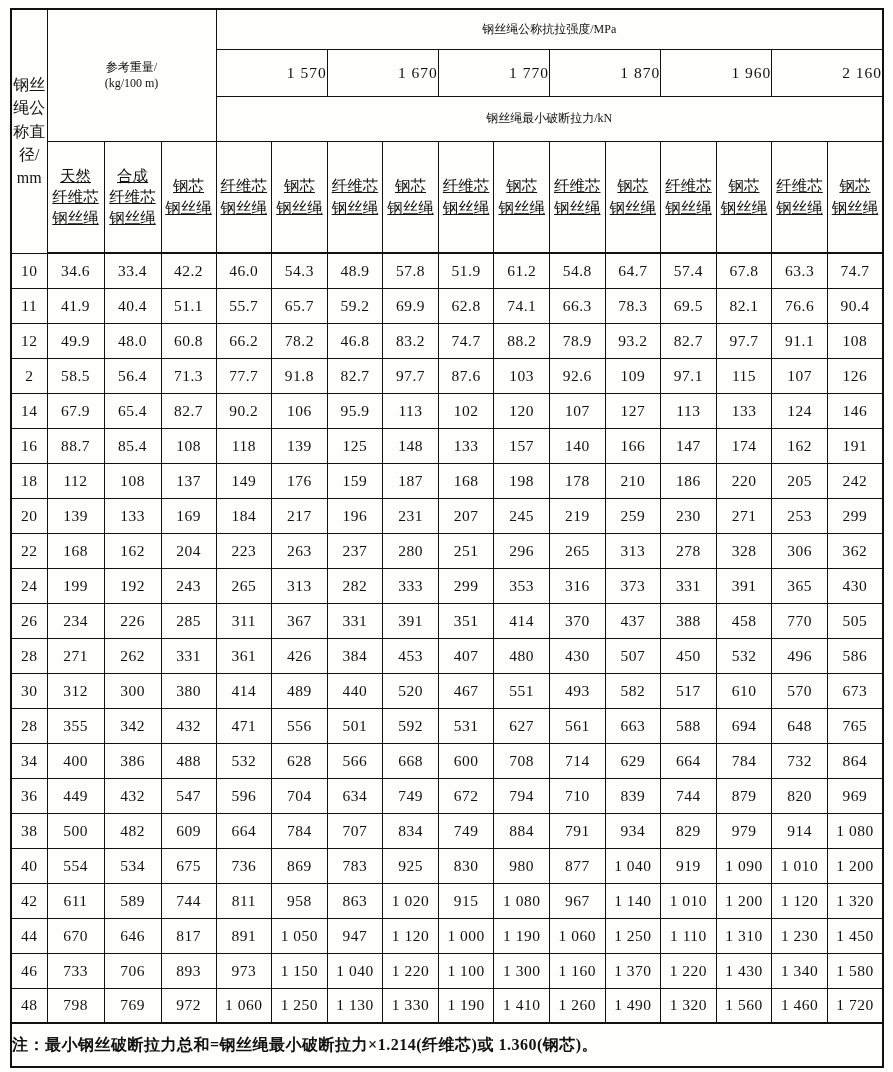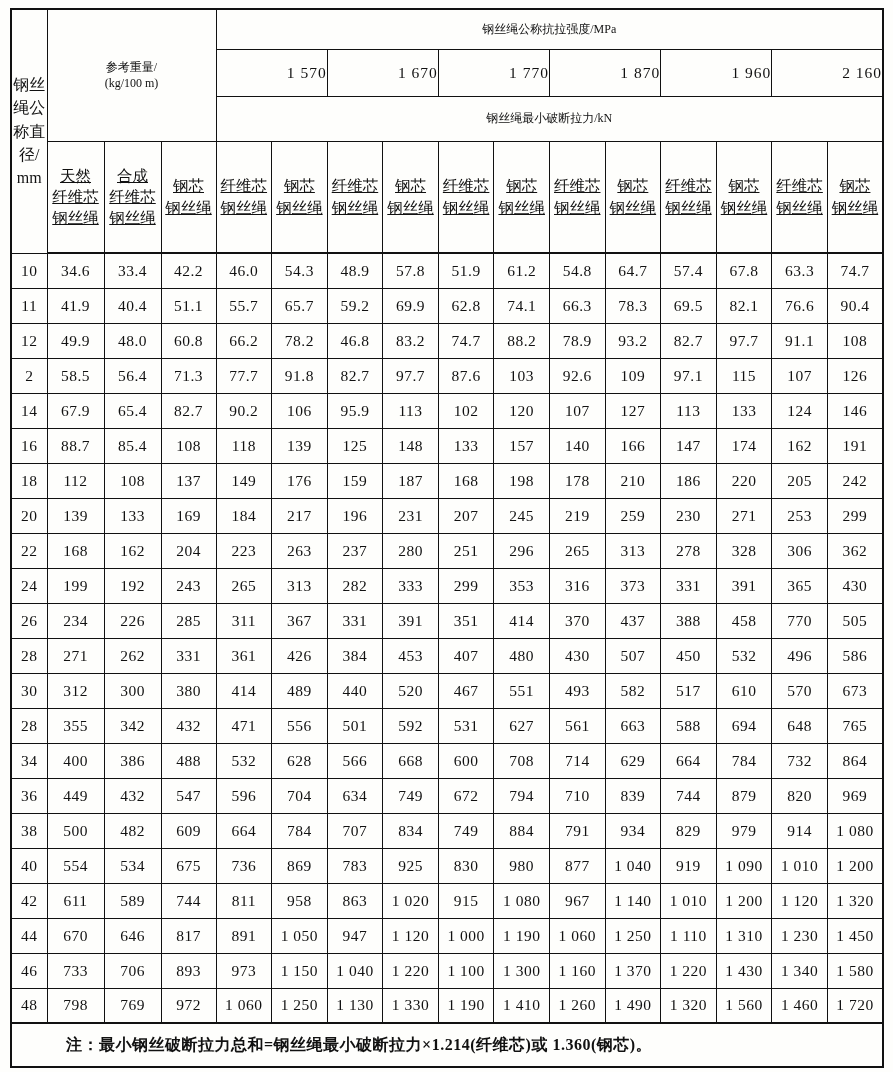--- a/index.html
+++ b/index.html
@@ -54,21 +54,20 @@
     border-top: none;
     border-bottom: none;
     font-size: 15.5px;
     letter-spacing: 0.5px;
     white-space: nowrap;
   }
   tfoot td.note-cell {
     border-top: 2px solid #111111;
     height: 44px;
     text-align: left;
-    padding-left: 54px;
     font-size: 16px;
     font-weight: bold;
     letter-spacing: 0.5px;
     box-sizing: border-box;
   }
 </style>
 </head>
 <body>
 
 <div class="page">

